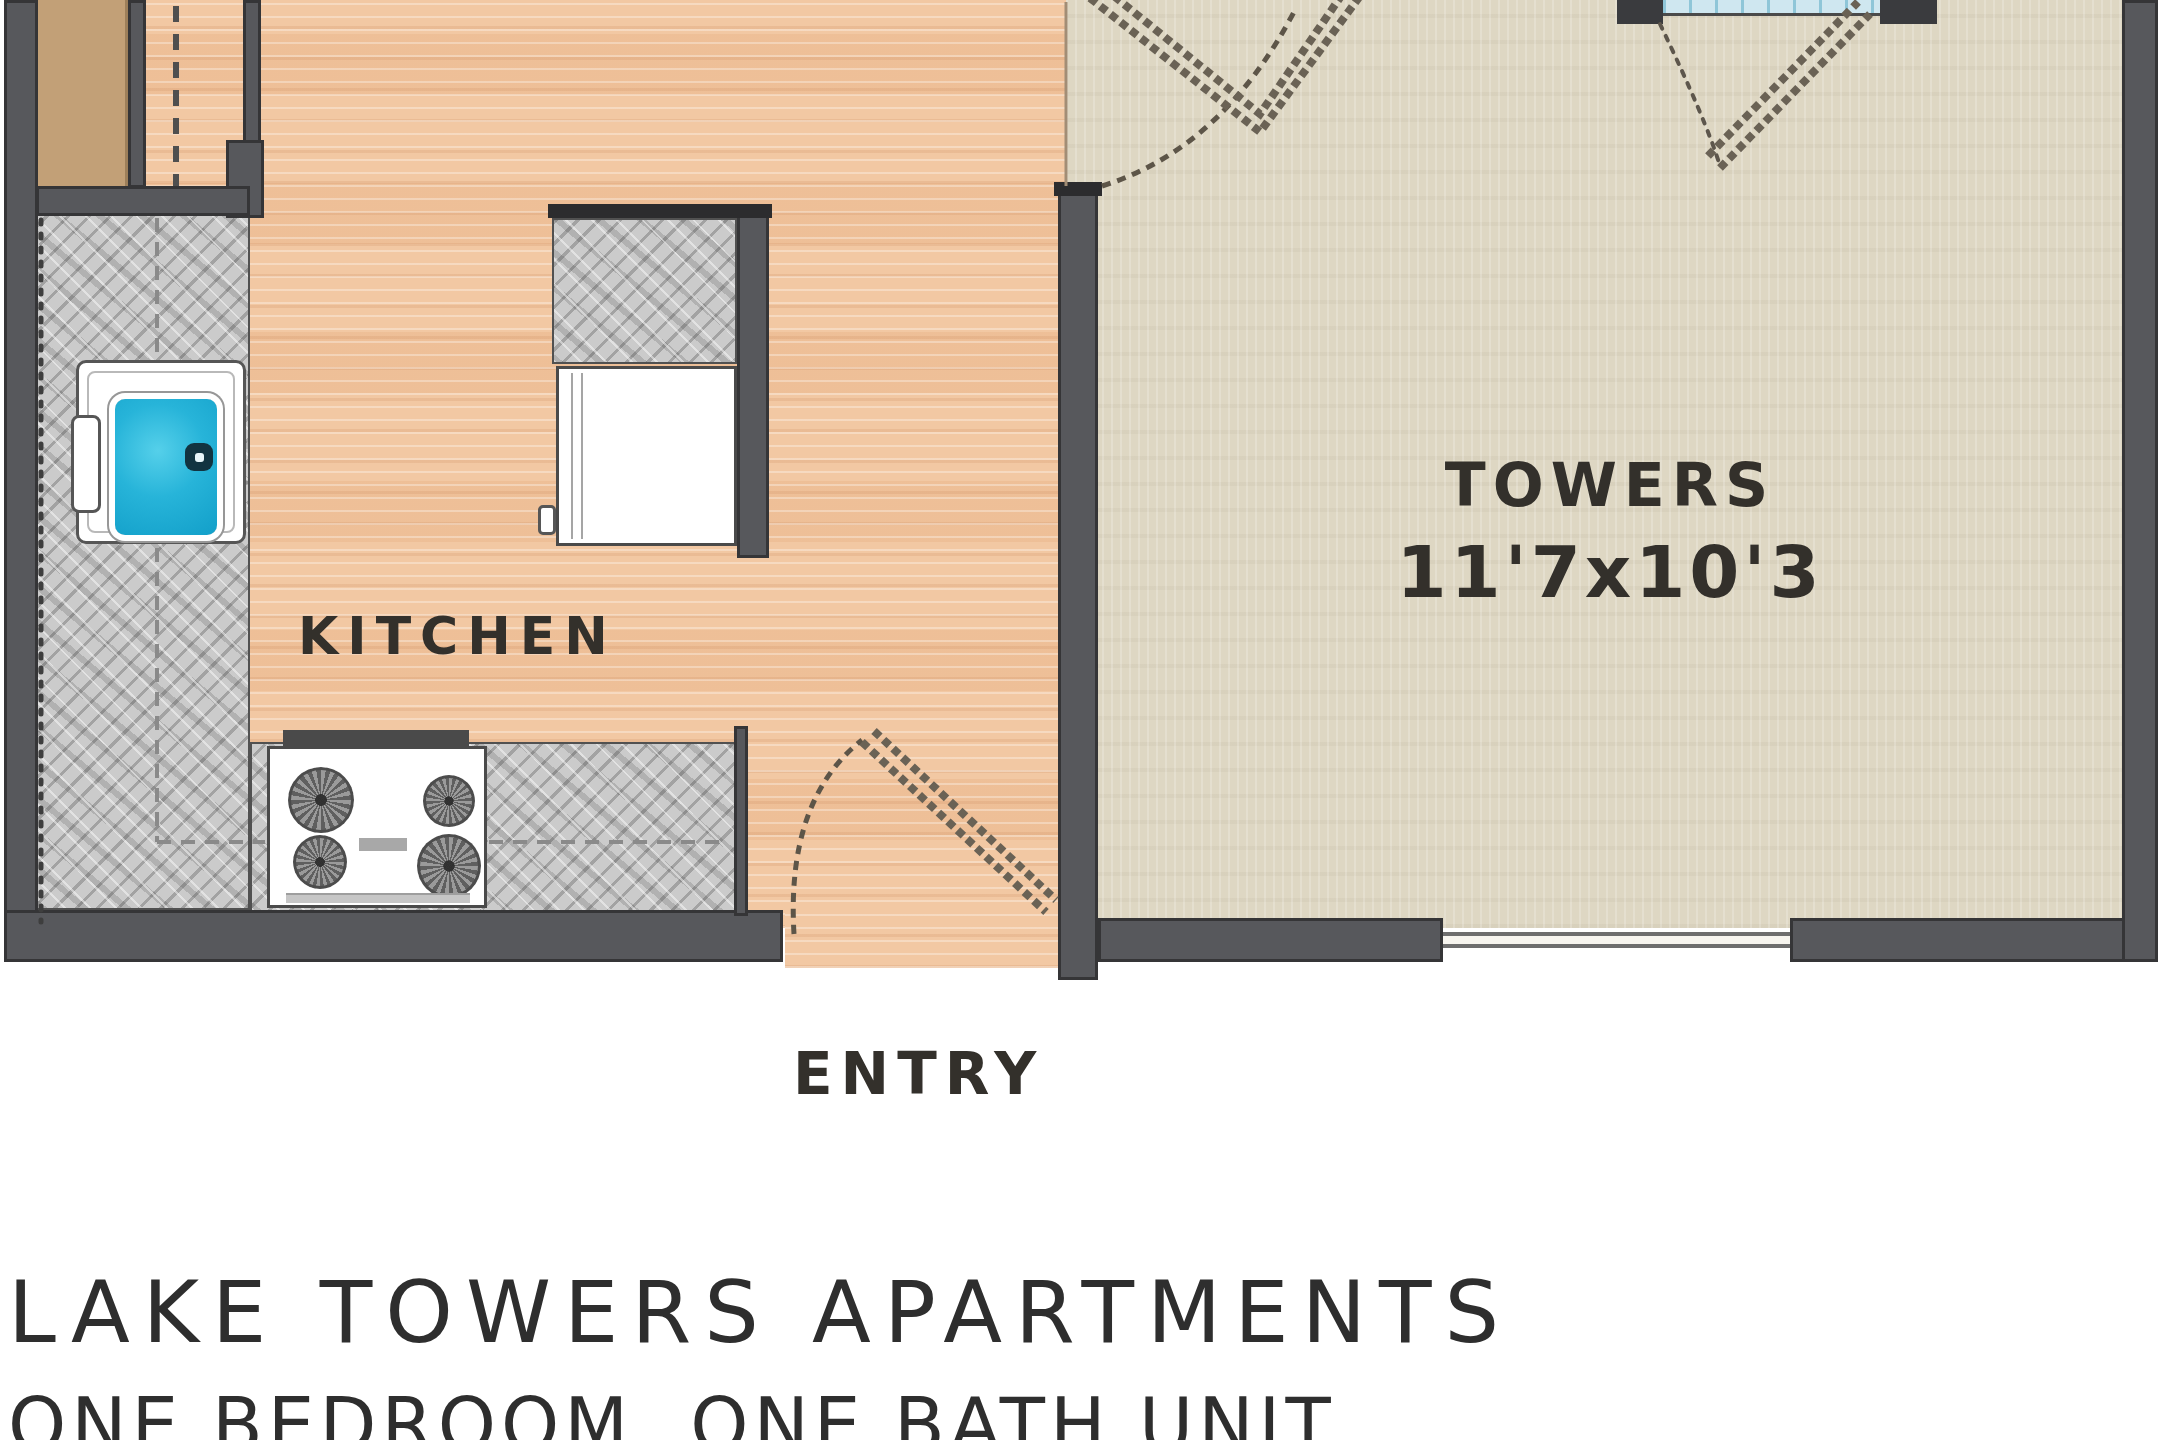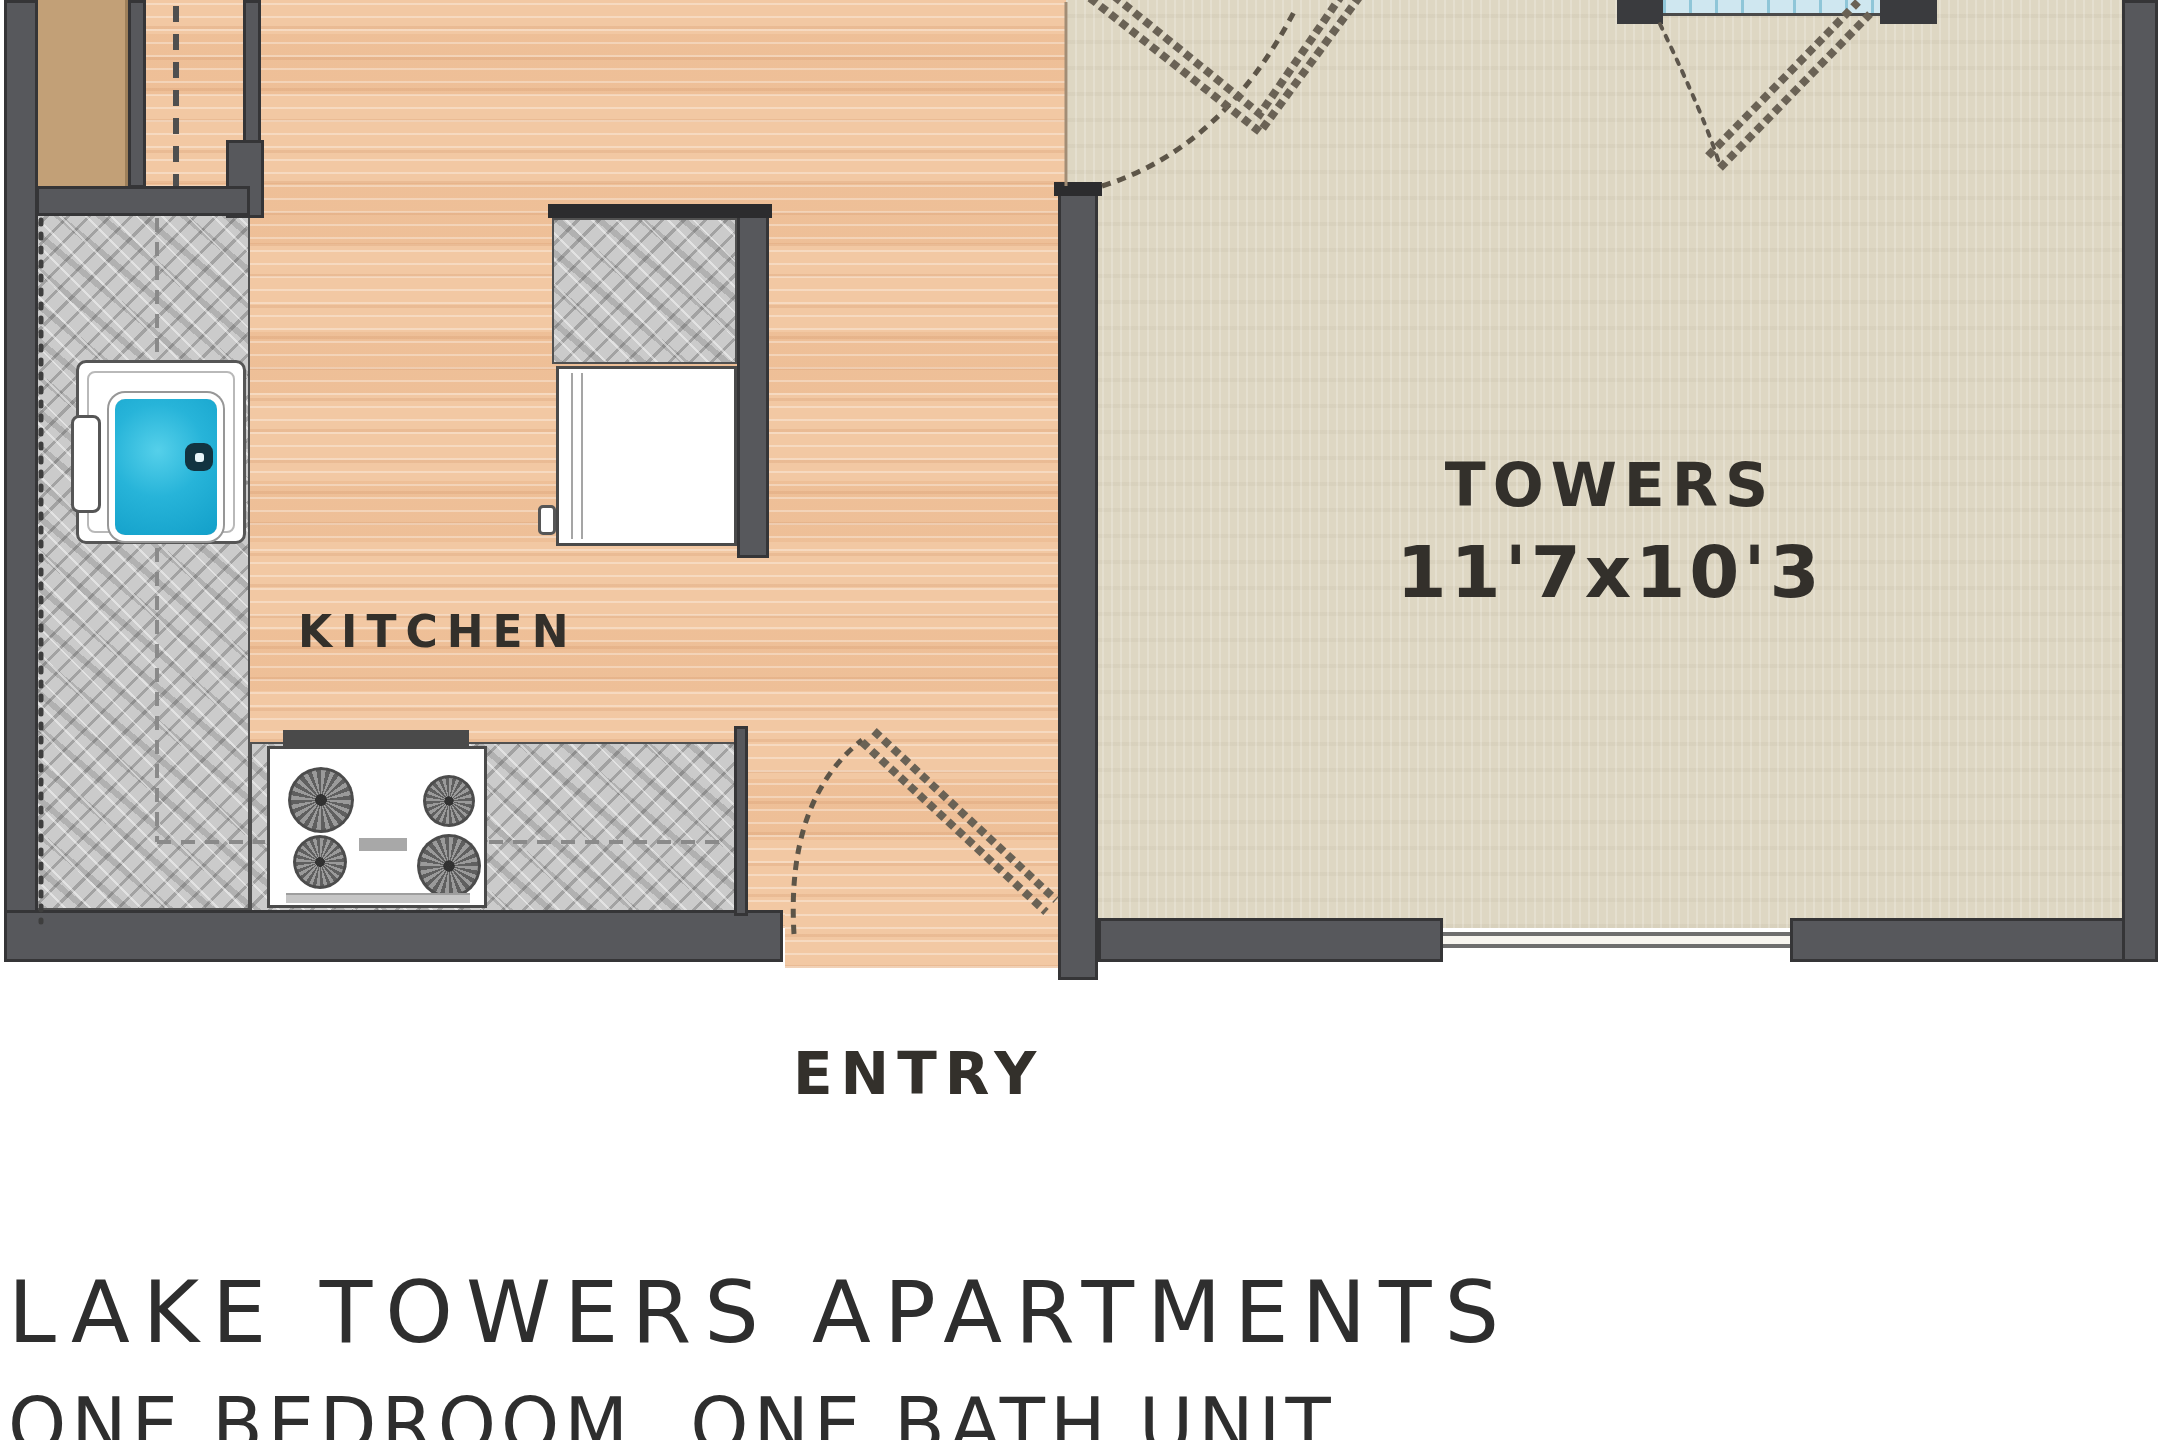--- a/index.html
+++ b/index.html
@@ -98,21 +98,21 @@
   
   [data-name="refrigerator"]{left:556px;top:366px;width:181px;height:180px;background:#ffffff;
     border:3px solid #4a4a4a;box-sizing:border-box;}
   [data-name="fridge-door-line-1"]{left:12px;top:4px;width:2px;height:166px;background:#a5a5a5;}
   [data-name="fridge-door-line-2"]{left:22px;top:4px;width:2px;height:166px;background:#a5a5a5;}
   [data-name="fridge-handle"]{left:-21px;top:136px;width:18px;height:30px;background:#ffffff;
     border:3px solid #565656;border-radius:5px;box-sizing:border-box;}
 
   
   .plan-label{color:#33302b;font-weight:600;white-space:nowrap;}
-  [data-name="kitchen-label"]{left:298px;top:606px;font-size:44px;letter-spacing:9px;}
+  [data-name="kitchen-label"]{left:298px;top:606px;font-size:52px;letter-spacing:9px;}
   [data-name="bedroom-label-block"]{left:1330px;top:450px;width:560px;text-align:center;}
   [data-name="bedroom-label"]{font-size:60px;letter-spacing:7px;}
   [data-name="bedroom-dimensions"]{font-size:72px;letter-spacing:4px;margin-top:10px;}
   [data-name="entry-label"]{left:793px;top:1040px;font-size:58px;letter-spacing:8px;}
 
   .title-text{color:#2e2e2e;white-space:nowrap;font-weight:500;}
   [data-name="plan-title"]{left:8px;top:1262px;font-size:86px;letter-spacing:13px;}
   [data-name="plan-subtitle"]{left:8px;top:1382px;font-size:74px;letter-spacing:5px;}
 
   svg.overlay{left:0;top:0;width:2160px;height:1440px;pointer-events:none;}

